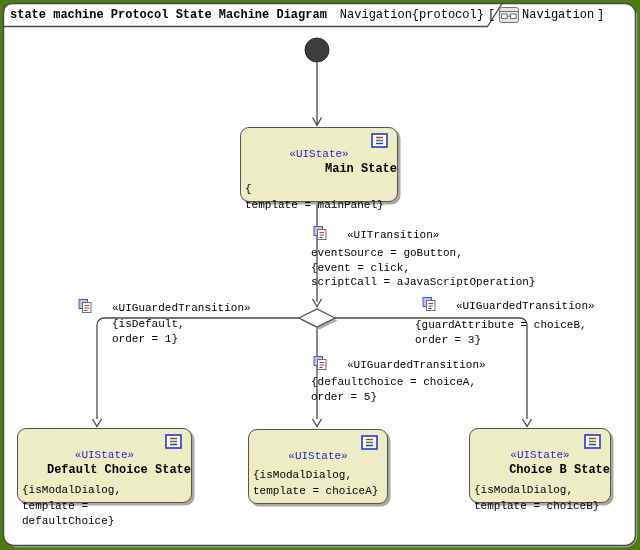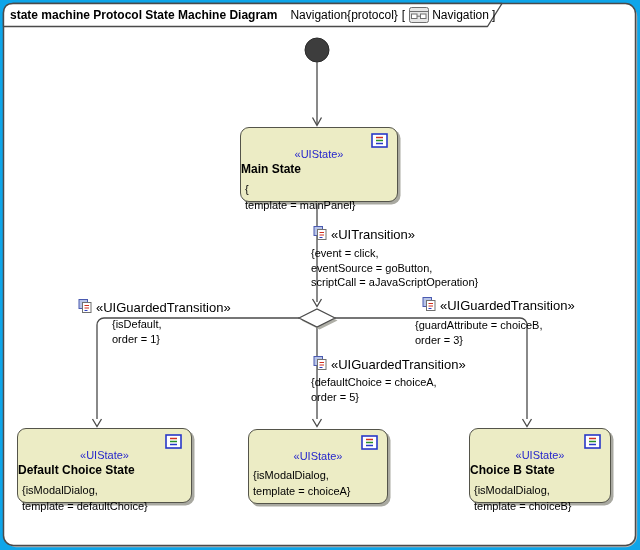--- a/index.html
+++ b/index.html
@@ -1,45 +1,45 @@
 <!DOCTYPE html>
 <html><head>
 <meta charset="utf-8">
 <style>
   html,body { margin:0; padding:0; background:#ffffff; }
   .canvas {
     position:relative; width:640px; height:550px; overflow:hidden;
-    background:#0ea5e9;
-    font-family:Liberation Sans, sans-serif;
+    background:#4d7c0f;
+    font-family:Liberation Mono, monospace;
     color:#000;
   }
   .overlay { position:absolute; left:0; top:0; z-index:1; }
   .title-bar {
     position:absolute; left:10px; top:6px; height:18px; z-index:3;
     display:flex; align-items:center; font-size:12px; white-space:nowrap;
   }
   .title-bold { font-weight:bold; }
   .title-ctx { margin-left:13px; }
   .title-brk { margin-left:4px; }
   .title-nav { margin-left:3px; }
   .title-brk2 { margin-left:3px; }
   .nav-icon { margin-left:4px; display:inline-flex; }
   .state {
     position:absolute; box-sizing:border-box; z-index:2;
     background:#ececc5; border:1.2px solid #54544a; border-radius:9px;
     box-shadow:2.5px 2.5px 0 #a9a9a1;
     padding-top:20px;
   }
   .st-stereo { text-align:center; font-size:11px; color:#2525cc; line-height:13px; }
-  .st-name   { text-align:left; font-size:12px; font-weight:bold; line-height:15px; margin-top:1px; }
+  .st-name   { text-align:right; font-size:12px; font-weight:bold; line-height:15px; margin-top:1px; }
   .st-attrs  { font-size:11px; line-height:15.5px; margin-top:5px; padding:0 4px; }
   .st-icon   { position:absolute; top:5px; right:9px; display:inline-flex; }
   .tstereo {
-    position:absolute; z-index:2; display:flex; align-items:center; gap:4px;
-    font-size:13px; white-space:nowrap;
+    position:absolute; z-index:2; display:flex; align-items:center; gap:20px;
+    font-size:11px; white-space:nowrap;
   }
   .tattrs {
     position:absolute; z-index:2; font-size:11px; line-height:14.5px; white-space:nowrap;
   }
 </style>
 </head>
 <body>
 
 <div class="canvas">
 
@@ -173,22 +173,22 @@
         <rect x="1" y="0.5" width="8.5" height="9" fill="#b8c4e8" stroke="#4a5ab0"></rect>
         <rect x="4.5" y="3.5" width="8.5" height="10" fill="#ffffff" stroke="#707070"></rect>
         <line x1="6.5" y1="6.5" x2="11" y2="6.5" stroke="#d03020"></line>
         <line x1="6.5" y1="9" x2="11" y2="9" stroke="#d03020"></line>
         <line x1="6.5" y1="11.5" x2="9.5" y2="11.5" stroke="#3040c0"></line>
       </svg>
     </span>
     <span>«UITransition»</span>
   </div>
   <div class="tattrs" style="left:311px; top:246px;">
+    <div>eventSource = goButton,</div>
     <div>{event = click,</div>
-    <div>eventSource = goButton,</div>
     <div>scriptCall = aJavaScriptOperation}</div>
   </div>
 
   <div class="tstereo" style="left:78px; top:299px;">
     <span>
       <svg width="14" height="14" viewBox="0 0 14 14">
         <rect x="1" y="0.5" width="8.5" height="9" fill="#b8c4e8" stroke="#4a5ab0"></rect>
         <rect x="4.5" y="3.5" width="8.5" height="10" fill="#ffffff" stroke="#707070"></rect>
         <line x1="6.5" y1="6.5" x2="11" y2="6.5" stroke="#d03020"></line>
         <line x1="6.5" y1="9" x2="11" y2="9" stroke="#d03020"></line>

